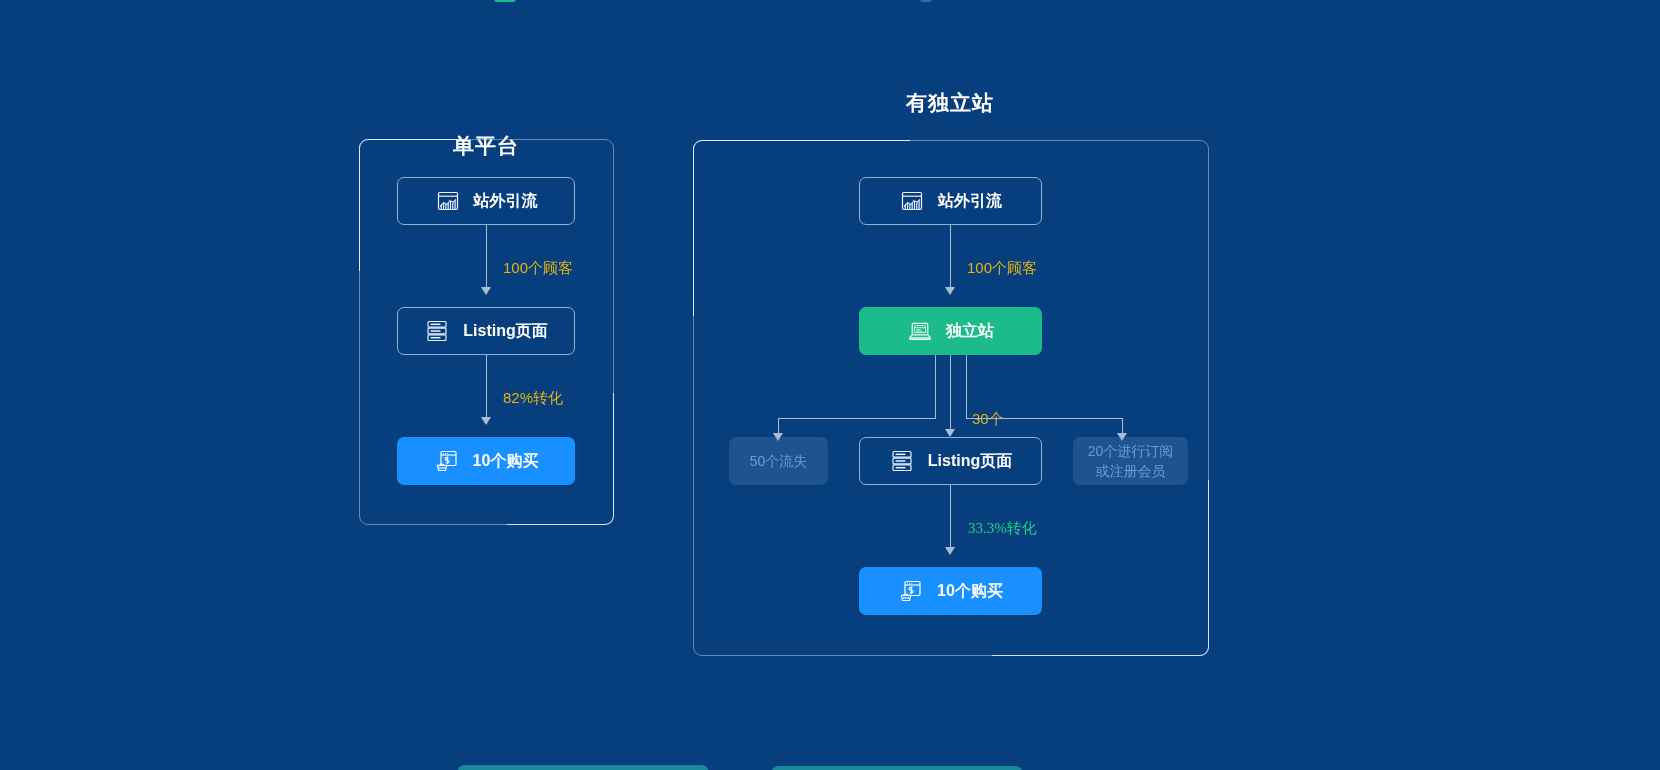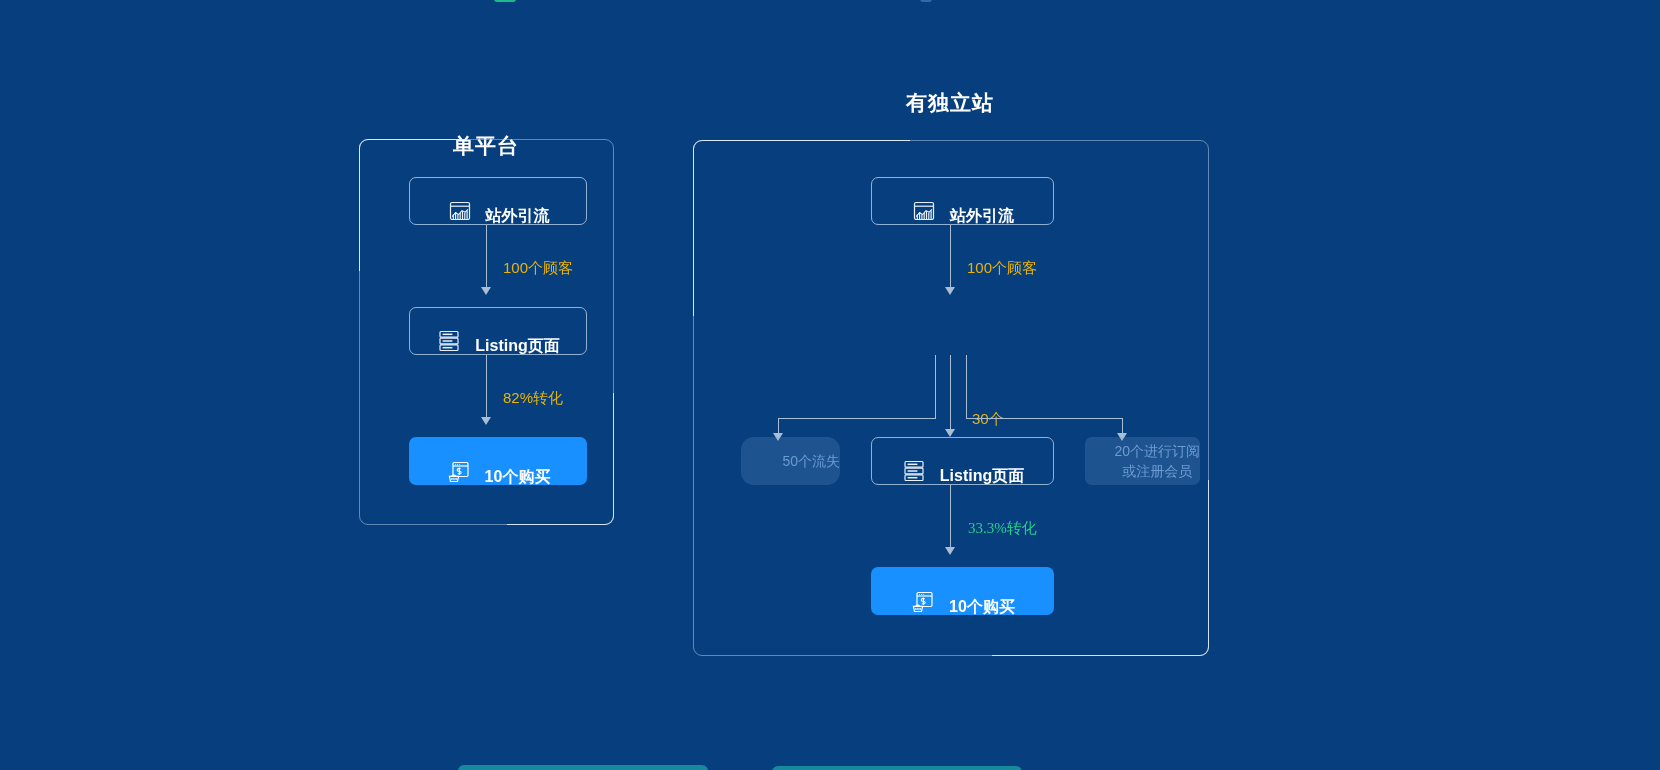--- a/index.html
+++ b/index.html
@@ -58,29 +58,28 @@
     border-right:1px solid rgba(226,238,250,.9);
     border-radius:0 0 9px 0;
     pointer-events:none;
   }
 
   
   .node{
     position:absolute;
     box-sizing:border-box;
     display:flex;
-    align-items:flex-end;
+    align-items:center;
     justify-content:center;
     gap:13px;
     border-radius:7px;
     color:#ffffff;
     font-size:16px;
     font-weight:700;
     white-space:nowrap;
-    margin-left:12px;
   }
   .node .label{line-height:1;}
   .node.outline{
     border:1px solid rgba(170,196,224,.85);
     background:transparent;
   }
   .node.blue{
     background:#1890ff;
     border:none;
   }
@@ -222,36 +221,51 @@
         <line x1="20.1" y1="21.5" x2="20.1" y2="12.4"></line>
       </svg>
     </span>
     <span class="label">站外引流</span>
   </div>
 
   <div class="vline" style="left:950px;top:225px;height:62px;"></div>
   <div class="arrowhead" style="left:945px;top:287px;"></div>
   <div class="caption" style="left:967px;top:259px;">100个顾客</div>
 
+  <div class="node green" style="left:859px;top:307px;width:183px;height:48px;">
+    <span class="ico">
+      <svg viewBox="0 0 26 26" fill="none" stroke="#eafaf3" stroke-width="1.2">
+        <rect x="5.2" y="5.4" width="15.6" height="11.4" rx="1.1"></rect>
+        <rect x="7.4" y="7.6" width="11.2" height="7" rx="0.6" stroke-width="0.9"></rect>
+        <line x1="7.4" y1="9.7" x2="18.6" y2="9.7" stroke-width="0.8"></line>
+        <line x1="9.0" y1="11.6" x2="13.4" y2="11.6" stroke-width="0.8"></line>
+        <line x1="9.0" y1="13.1" x2="15.4" y2="13.1" stroke-width="0.8"></line>
+        <path d="M2.6 19.9 h20.8 a1 1 0 0 1 -1 1.4 h-18.8 a1 1 0 0 1 -1 -1.4 z"></path>
+        <line x1="5.2" y1="16.8" x2="2.6" y2="19.9"></line>
+        <line x1="20.8" y1="16.8" x2="23.4" y2="19.9"></line>
+      </svg>
+    </span>
+    <span class="label">独立站</span>
+  </div>
 
   <div class="vline" style="left:950px;top:355px;height:74px;"></div>
   <div class="arrowhead" style="left:945px;top:429px;"></div>
   <div class="caption" style="left:972px;top:410px;">30个</div>
 
   <div class="vline" style="left:935px;top:355px;height:63px;"></div>
   <div class="hline" style="left:778px;top:418px;width:158px;"></div>
   <div class="vline" style="left:778px;top:418px;height:15px;"></div>
   <div class="arrowhead" style="left:773px;top:433px;"></div>
 
   <div class="vline" style="left:966px;top:355px;height:63px;"></div>
   <div class="hline" style="left:966px;top:418px;width:157px;"></div>
   <div class="vline" style="left:1122px;top:418px;height:15px;"></div>
   <div class="arrowhead" style="left:1117px;top:433px;"></div>
 
-  <div class="node ghost" style="left:729px;top:437px;width:99px;height:48px;border-radius:13px;">
+  <div class="node ghost" style="left:729px;top:437px;width:99px;height:48px;">
     <span class="label">50个流失</span>
   </div>
 
   <div class="node outline" style="left:859px;top:437px;width:183px;height:48px;">
     <span class="ico">
       <svg viewBox="0 0 26 26" fill="none" stroke="#e8f1fb" stroke-width="1.2">
         <rect x="4" y="3.5" width="18" height="5.6" rx="0.9"></rect>
         <line x1="6.6" y1="6.3" x2="16.4" y2="6.3" stroke-width="1.5"></line>
         <rect x="4" y="10.2" width="18" height="5.6" rx="0.9"></rect>
         <line x1="6.6" y1="13.0" x2="16.4" y2="13.0" stroke-width="1.5"></line>

